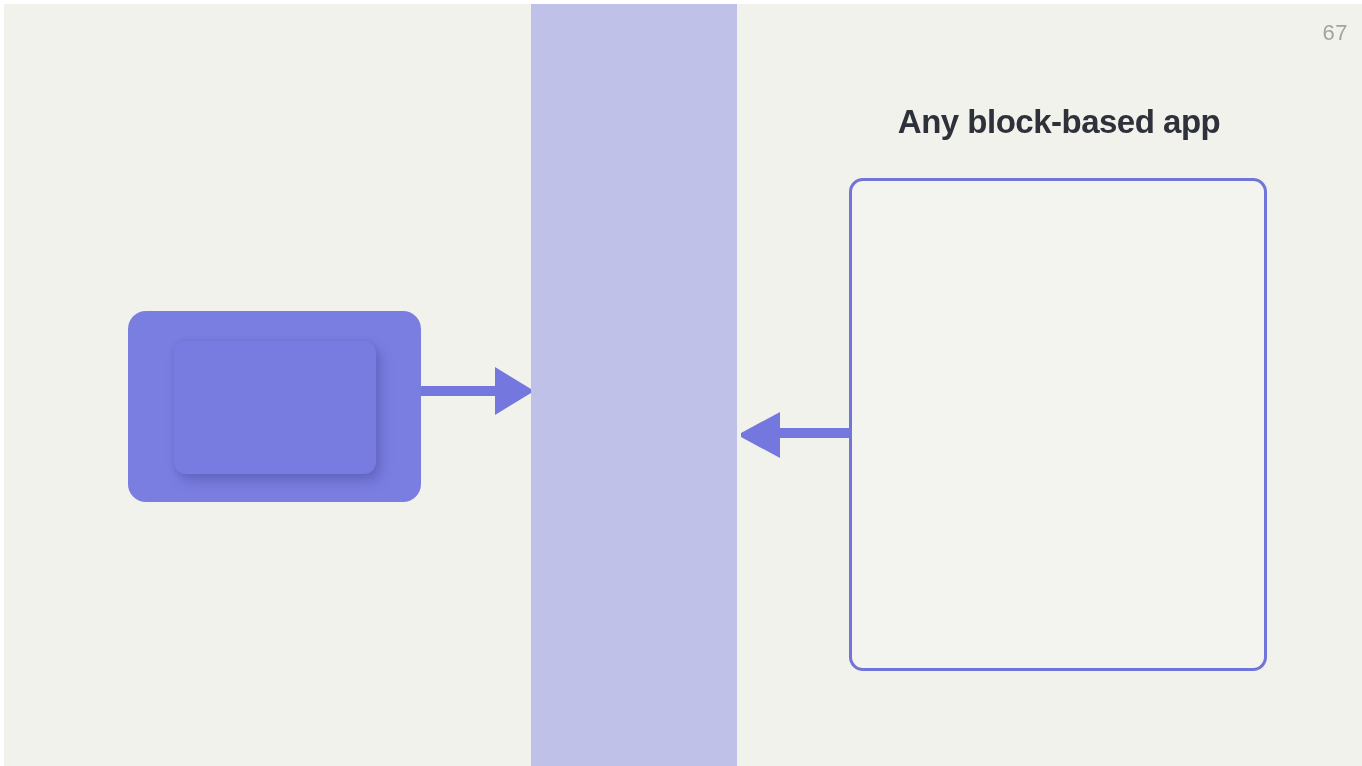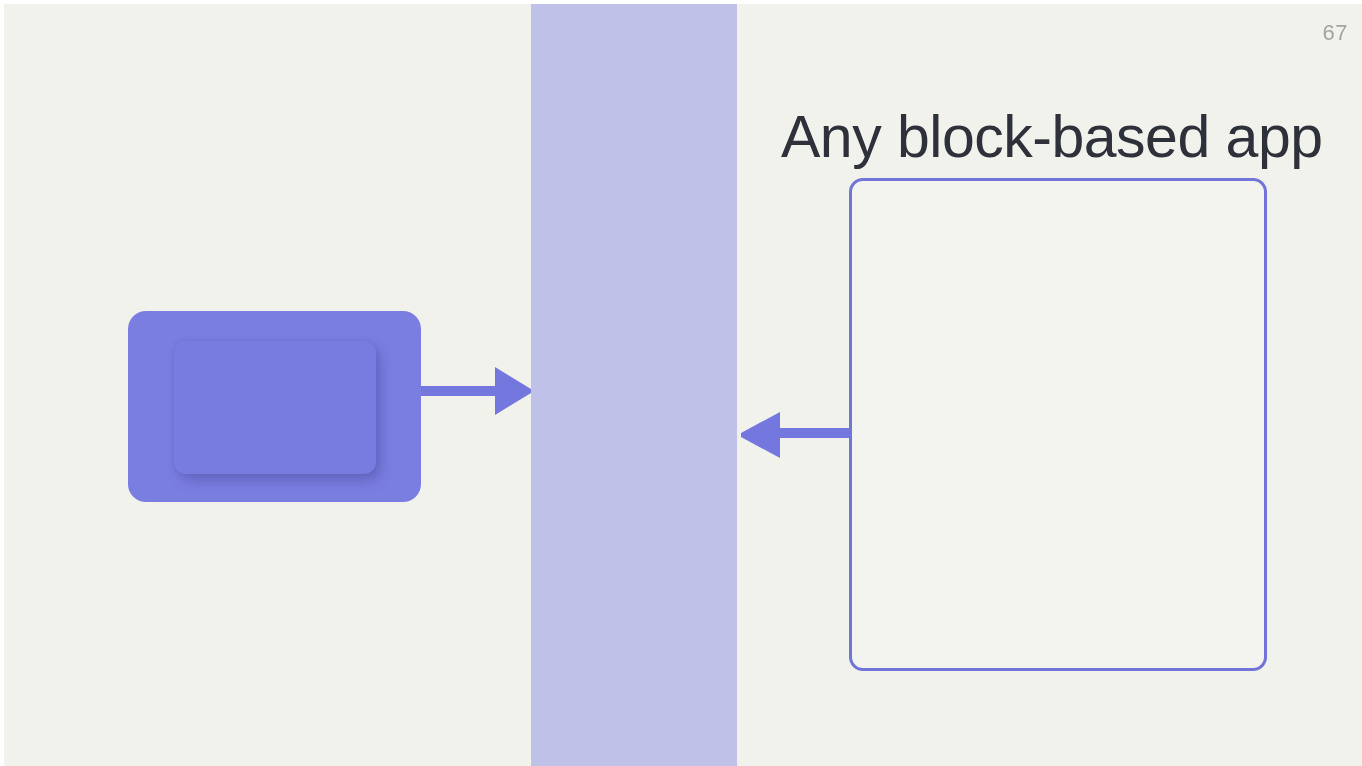--- a/index.html
+++ b/index.html
@@ -30,23 +30,24 @@
   }
   .page-number{
     position:absolute;
     top:14px;right:16px;
     font-size:22px;
     color:var(--page-number);
     letter-spacing:0.5px;
   }
   .heading{
     position:absolute;
-    font-size:59px;
-    font-weight:400;
+    font-size:33px;
+    font-weight:700;
     color:var(--heading-text);
+    text-align:center;
     letter-spacing:-0.5px;
     white-space:nowrap;
   }
   .heading-left{
     left:70px;top:232px;width:400px;
   }
   .heading-right{
     left:775px;top:97px;width:560px;
   }
   .block{

